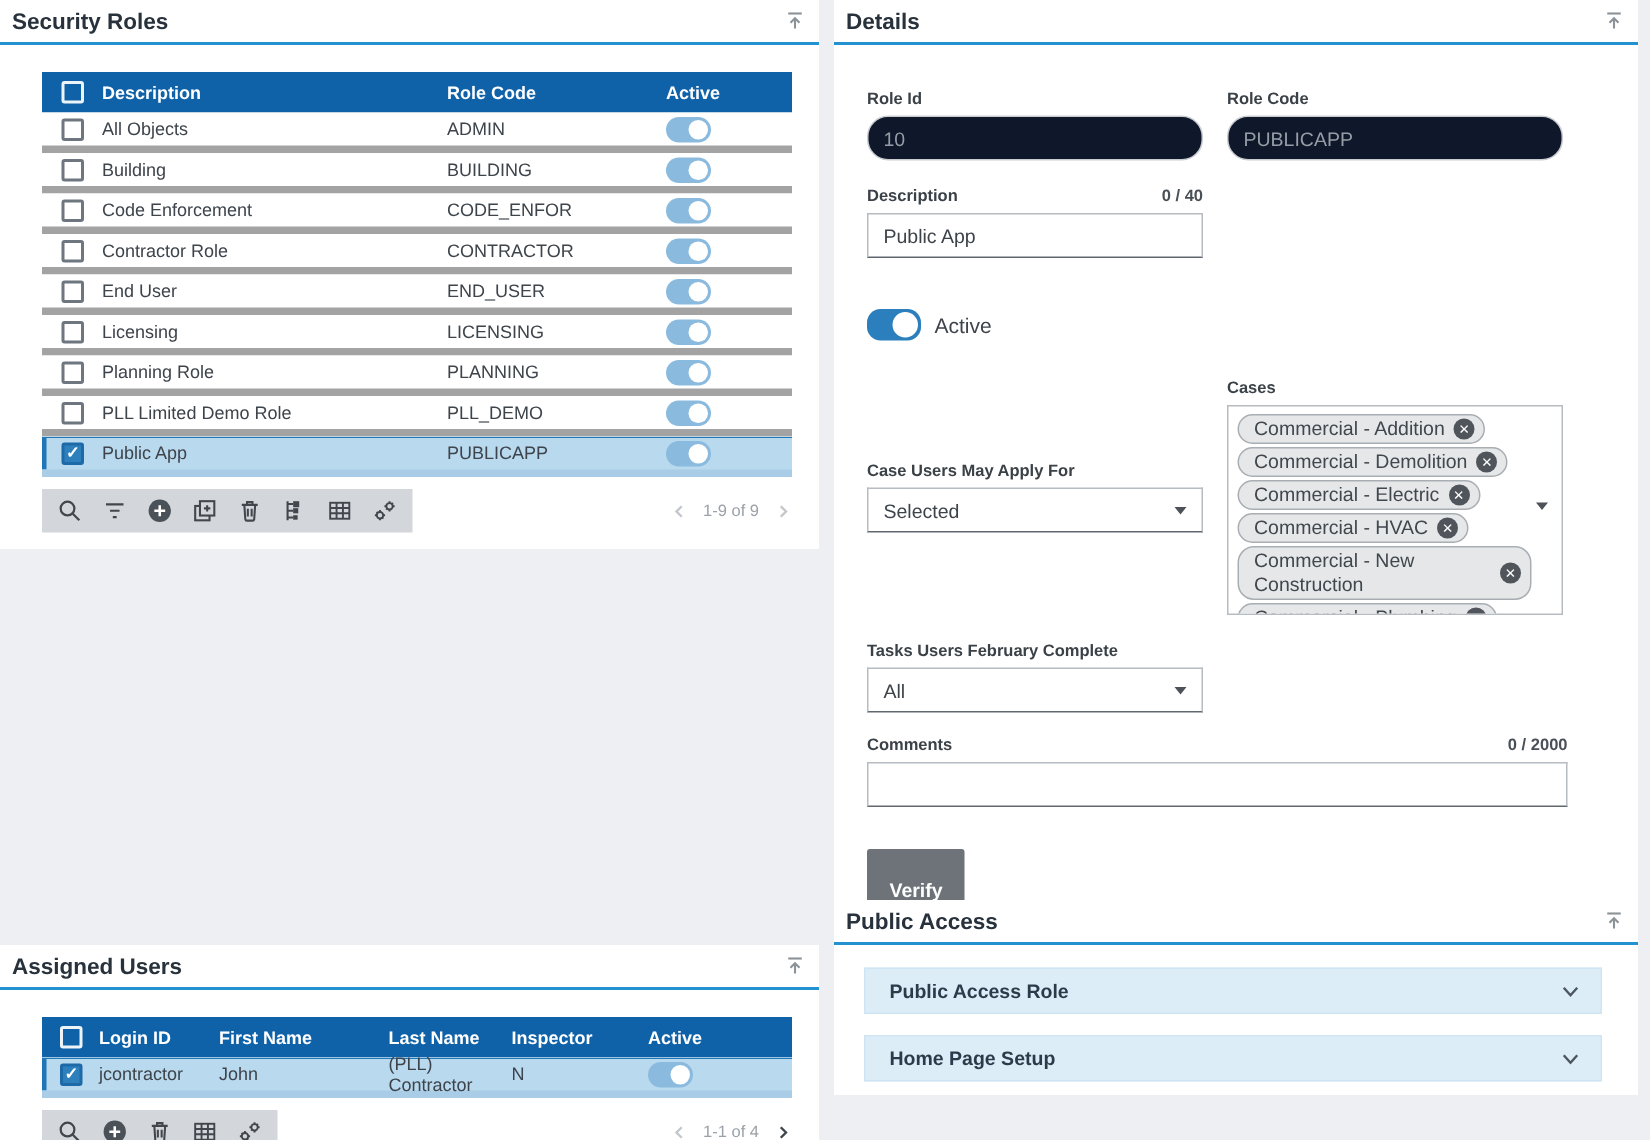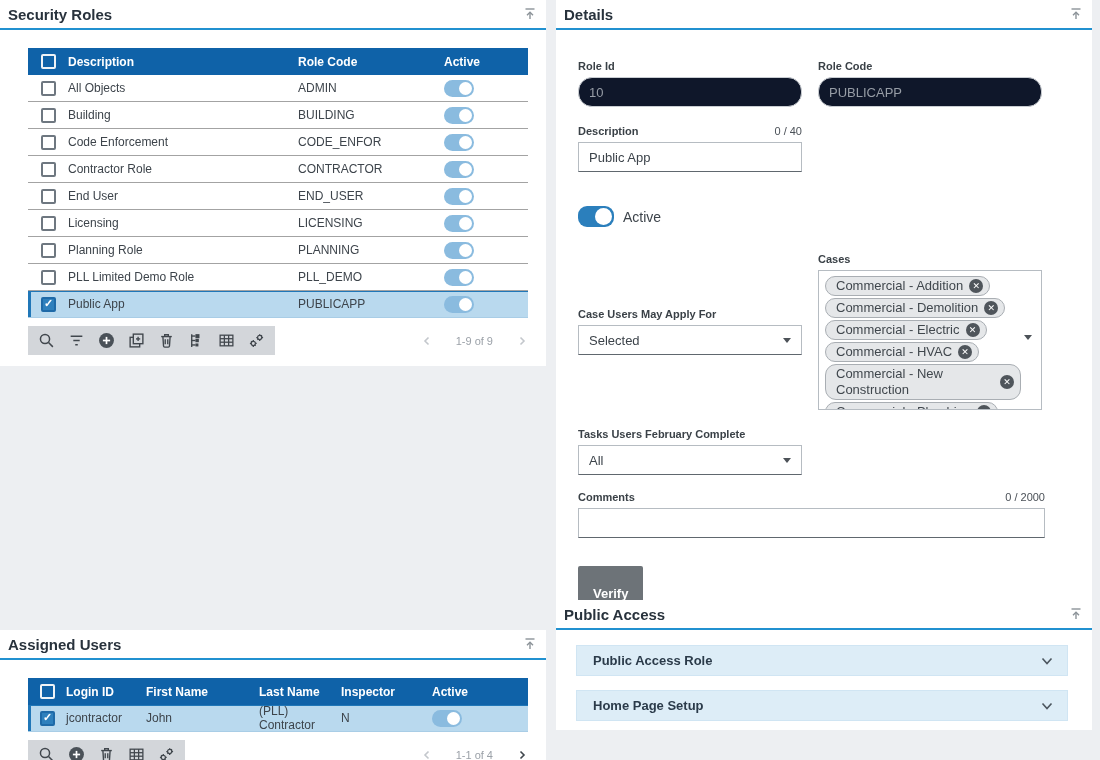--- a/index.html
+++ b/index.html
@@ -13,21 +13,21 @@
   #panel-public   { left:556px; top:600px; width:536px; height:130px; }
 
   .panel-header { height:30px; border-bottom:2px solid #2191d0; display:flex; align-items:center; justify-content:space-between; padding:0 8px; }
   .panel-title { font-weight:bold; font-size:15px; color:#28323c; }
   .collapse-btn { width:16px; height:16px; color:#8b9298; cursor:pointer; }
   .collapse-btn svg { width:16px; height:16px; display:block; }
 
   
   .grid-table { margin:18px 0 0 28px; width:500px; font-size:12px; }
   .t-head { display:flex; align-items:center; background:#0f62a8; color:#fff; font-weight:bold; height:27px; }
-  .t-row  { display:flex; align-items:center; background:#fff; height:27px; border-bottom:1px solid #a3a3a3; color:#3d444b; }
+  .t-row  { display:flex; align-items:center; background:#fff; height:27px; border-bottom:5px solid #a3a3a3; color:#3d444b; }
   .t-row.selected { background:#b9d9ee; border-bottom-color:#a9cde6; box-shadow: inset 3px 0 0 #2077b8, inset 0 1px 0 #2077b8; }
 
   .c-cb   { width:40px;  display:flex; justify-content:center; }
   .c-desc { width:230px; }
   .c-code { width:142px; }
   .c-act  { width:88px;  display:flex; padding-left:4px; }
 
   .a-cb    { width:38px;  display:flex; justify-content:center; }
   .a-login { width:80px; }
   .a-first { width:93px; }
@@ -43,31 +43,31 @@
   .tog { width:30px; height:17px; border-radius:9px; background:#8abbdf; position:relative; cursor:pointer; }
   .tog::after { content:""; position:absolute; width:13px; height:13px; border-radius:50%; background:#fff; top:2px; right:2px; }
   .tog.lg { width:36px; height:21px; background:#2b7fbc; }
   .tog.lg::after { width:17px; height:17px; top:2px; right:2px; }
 
   
   .toolbar-row { display:flex; align-items:center; justify-content:space-between; margin:8px 0 0 28px; width:500px; }
   .toolbar { display:flex; align-items:center; gap:13px; background:#d3d6da; padding:6px 10px; }
   .tb-icon { width:17px; height:17px; color:#41474d; cursor:pointer; }
   .tb-icon svg { width:17px; height:17px; display:block; }
-  .pagination { display:flex; align-items:center; gap:23px; font-size:11px; color:#9ba1a8; }
+  .pagination { display:flex; align-items:center; gap:10px; font-size:11px; color:#9ba1a8; }
   .page-chev { width:12px; height:12px; color:#c3c7cc; cursor:default; }
   .page-chev.on { color:#3f464c; cursor:pointer; }
   .page-chev svg { width:12px; height:12px; display:block; }
 
   
   .details-body { padding:30px 0 0 22px; width:486px; }
   .field-row { display:flex; gap:16px;align-items:center; }
   .field { width:224px; }
   .f-label { display:flex; justify-content:space-between; font-size:11px; font-weight:bold; color:#3a4147; margin-bottom:4px; min-height:13px; }
-  .f-counter { font-weight:normal; color:#4a5057;text-align:right; }
+  .f-counter { font-weight:bold; color:#4a5057;text-align:right; }
   .f-input { width:100%; height:30px; border:1px solid #b6bcc2; border-bottom-color:#60676e; padding:0 10px; font-size:13px; color:#3c434a; background:#fff; font-family:inherit; }
   .f-input:disabled { background:#0f172a; border-color:#c9cdd2; color:#979da6;border-radius:14px; }
   .f-select { height:30px; border:1px solid #b6bcc2; border-bottom-color:#60676e; background:#fff; display:flex; align-items:center; justify-content:space-between; padding:0 10px; font-size:13px; color:#3c434a; cursor:pointer; }
   .caret { width:0; height:0; border-left:4.5px solid transparent; border-right:4.5px solid transparent; border-top:5px solid #4c5258; }
 
   .mt18 { margin-top:18px; } .mt34 { margin-top:34px; } .mt26 { margin-top:26px; }
   .mt16 { margin-top:16px; }
 
   .active-row { display:flex; align-items:center; gap:9px; font-size:14px; color:#3d444b; }
 

